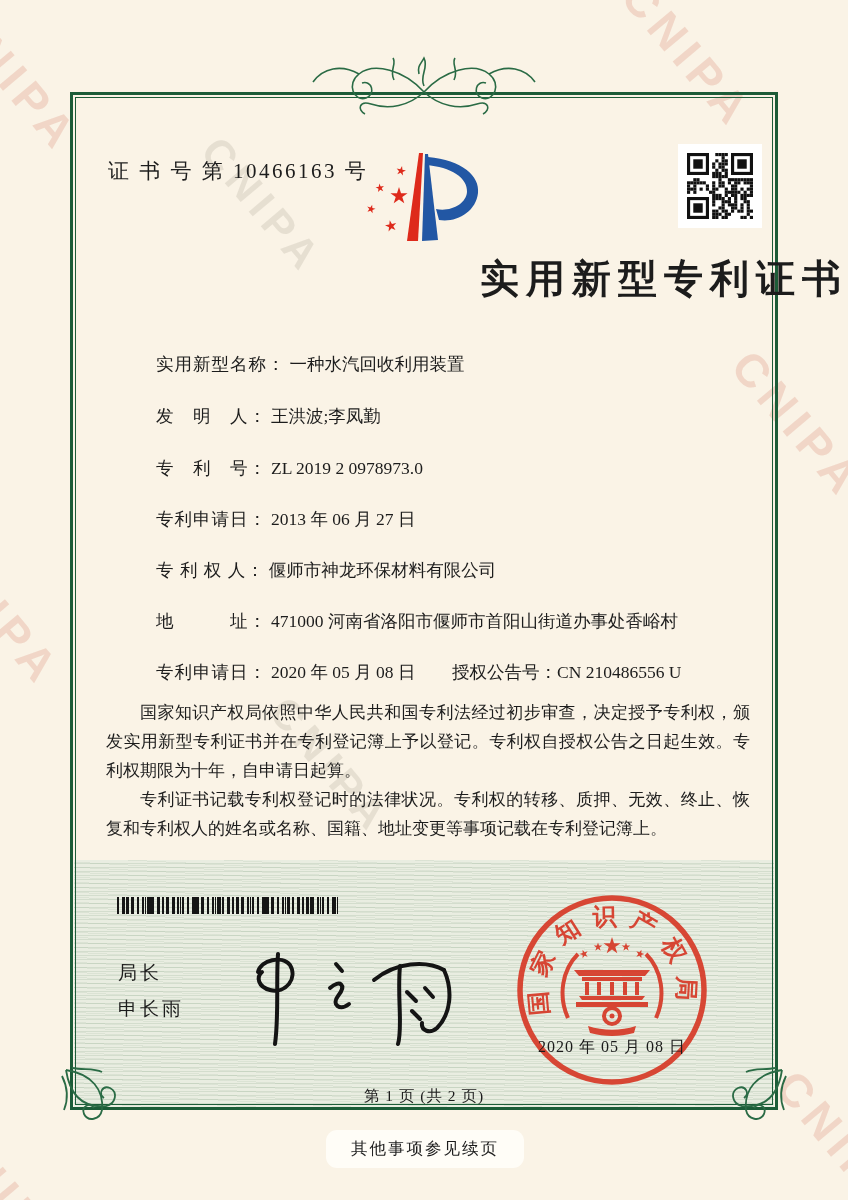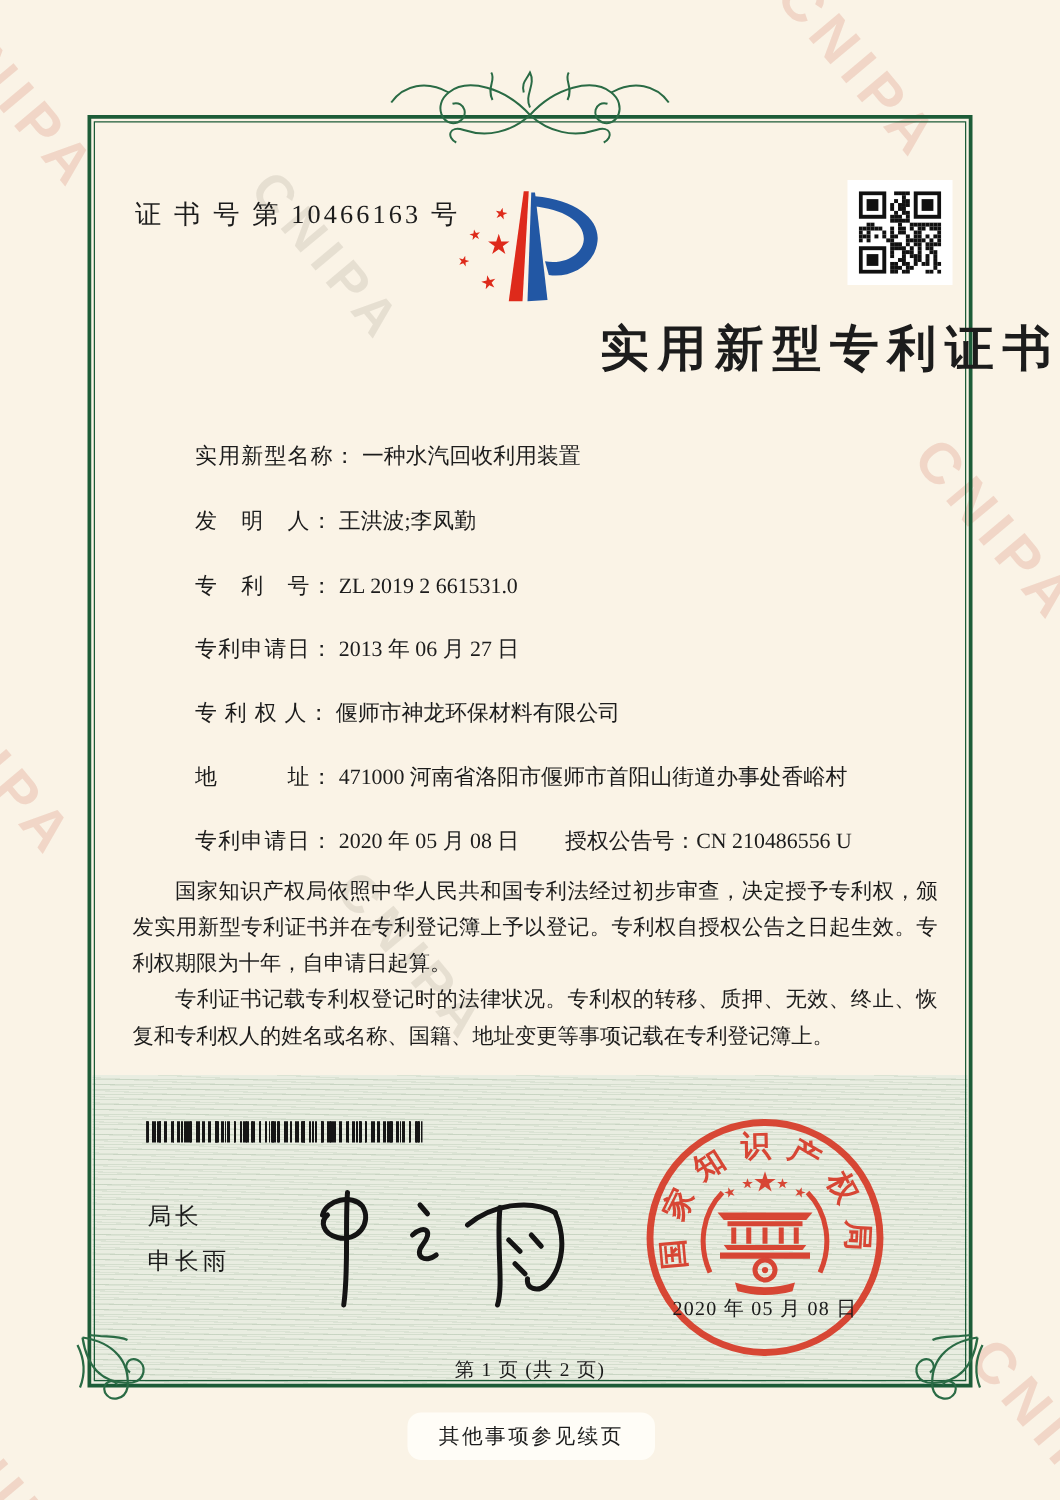--- a/index.html
+++ b/index.html
@@ -277,21 +277,21 @@
 
   <div class="title">实用新型专利证书</div>
 
   <div class="frow" style="top:352px;">
     <span class="lab">实用新型名称：</span><span class="val">一种水汽回收利用装置</span>
   </div>
   <div class="frow" style="top:404px;">
     <span class="lab">发　明　人：</span><span class="val">王洪波;李凤勤</span>
   </div>
   <div class="frow" style="top:456px;">
-    <span class="lab">专　利　号：</span><span class="val">ZL 2019 2 661531.0</span>
+    <span class="lab">专　利　号：</span><span class="val">ZL 2019 2 0978973.0</span>
   </div>
   <div class="frow" style="top:507px;">
     <span class="lab">专利申请日：</span><span class="val">2013 年 06 月 27 日</span>
   </div>
   <div class="frow" style="top:558px;">
     <span class="lab">专 利 权 人：</span><span class="val">偃师市神龙环保材料有限公司</span>
   </div>
   <div class="frow" style="top:609px;">
     <span class="lab">地　　　址：</span><span class="val">471000 河南省洛阳市偃师市首阳山街道办事处香峪村</span>
   </div>

